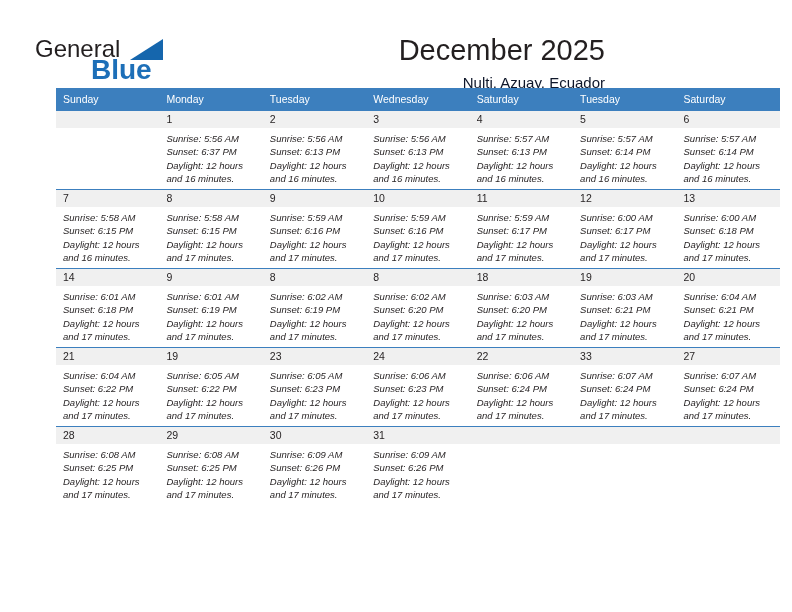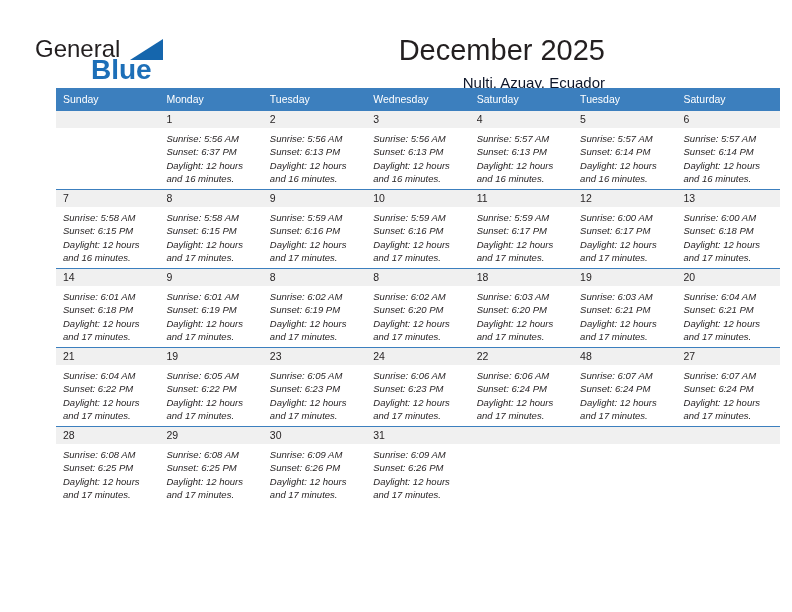--- a/index.html
+++ b/index.html
@@ -473,21 +473,21 @@
               <div class="info">
                 <div class="info-line">Sunrise: 6:06 AM</div>
                 <div class="info-line">Sunset: 6:24 PM</div>
                 <div class="info-line">Daylight: 12 hours</div>
                 <div class="info-line">and 17 minutes.</div>
               </div>
             </div>
           </td>
           <td>
             <div class="daycell">
-              <div class="daynum-band">48</div>
+              <div class="daynum-band">33</div>
               <div class="info">
                 <div class="info-line">Sunrise: 6:07 AM</div>
                 <div class="info-line">Sunset: 6:24 PM</div>
                 <div class="info-line">Daylight: 12 hours</div>
                 <div class="info-line">and 17 minutes.</div>
               </div>
             </div>
           </td>
           <td>
             <div class="daycell">

